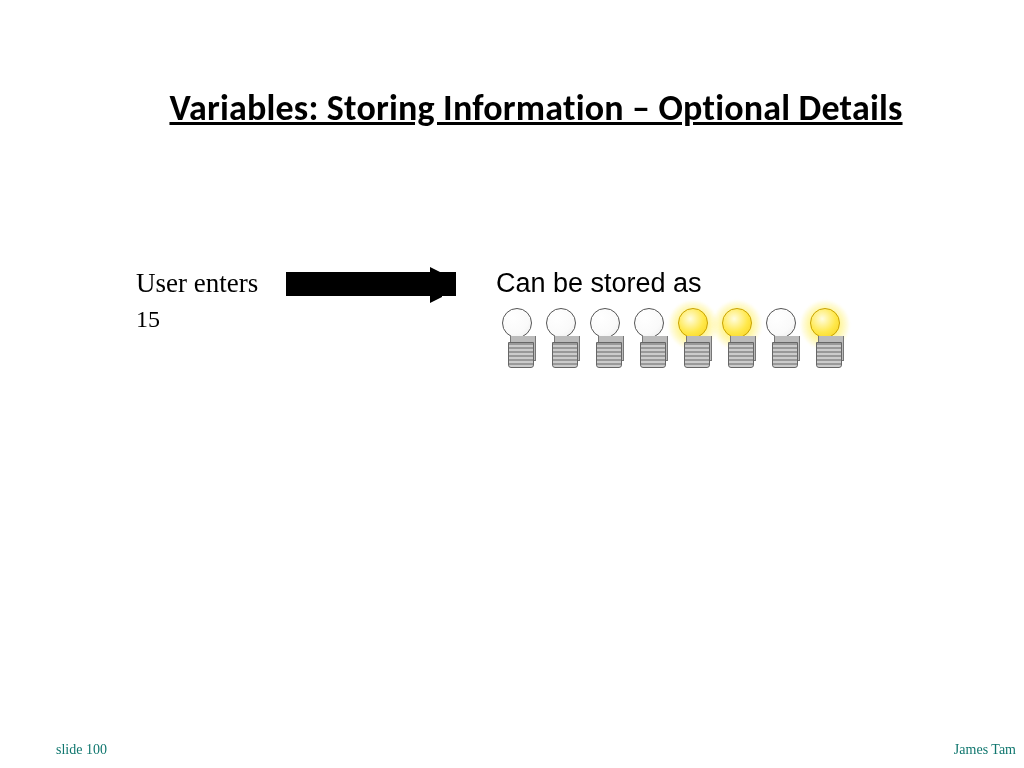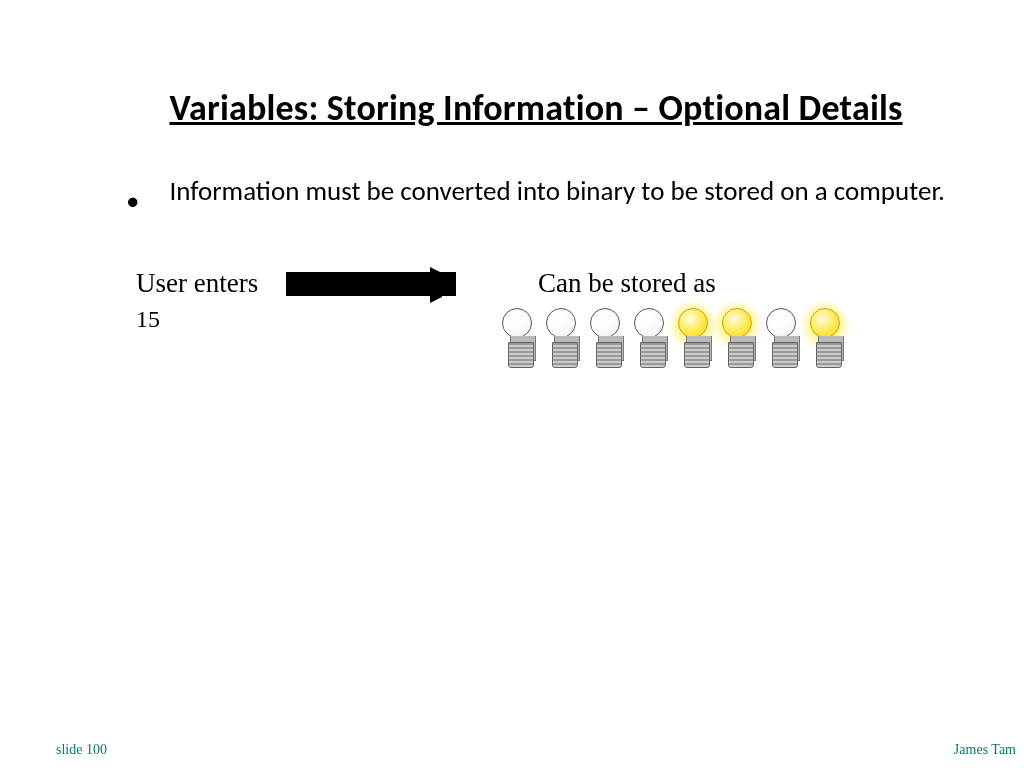--- a/index.html
+++ b/index.html
@@ -4,21 +4,21 @@
 <style>
   * { box-sizing: border-box; margin: 0; padding: 12px; }
   html, body { width: 1024px; height: 768px; background: #fff; font-family: Calibri, "Segoe UI", Arial, sans-serif; color: #000; overflow: hidden; }
   .slide { position: relative; width: 1024px; height: 768px; }
   .title { position: absolute; top: 50px; left: 0; right: 0; text-align: center; font-size: 36px; font-weight: 700; text-decoration: underline; letter-spacing: 0.2px; }
   .bullet-row { position: absolute; top: 138px; left: 78px; right: 60px; font-size: 27px; line-height: 1.25; }
   .bullet-dot { display: inline-block; vertical-align: top; margin-right: 6px; font-size: 27px; line-height: 1.1; }
   .bullet-text { display: inline; }
   .user-enters { position: absolute; top: 232px; left: 100px; font-family: "Times New Roman", Times, serif; font-size: 27px; text-align: center; }
   .user-value { position: absolute; top: 270px; left: 100px; font-family: "Times New Roman", Times, serif; font-size: 24px; }
-  .stored-as { position: absolute; top: 232px; left: 460px; font-family: Liberation Serif, serif; font-size: 27px; margin-left: 42px; }
+  .stored-as { position: absolute; top: 232px; left: 460px; font-family: Liberation Sans, sans-serif; font-size: 27px; }
   .arrow-wrap { position: absolute; top: 245px; left: 262px; width: 180px; height: 8px; }
   .arrow-line { position: absolute; top: 3px; left: 0; width: 170px; height: 1.5px; background: #000; }
   .arrow-head { position: absolute; right: 0; top: -2px; width: 0; height: 0; border-left: 12px solid #000; border-top: 6px solid transparent; border-bottom: 6px solid transparent; }
   .bulb-row { position: absolute; top: 268px; left: 460px; display: flex; gap: 2px; align-items: flex-end; }
   .bulb { position: relative; width: 42px; height: 50px; }
   .bulb .glow { position: absolute; top: -4px; left: -4px; width: 50px; height: 50px; border-radius: 50%; background: radial-gradient(circle, rgba(255,230,0,0.75) 0%, rgba(255,230,0,0.35) 45%, rgba(255,230,0,0) 72%); filter: blur(1px); display: none; }
   .bulb.on .glow { display: block; }
   .bulb .glass { position: absolute; top: 4px; left: 6px; width: 30px; height: 30px; border-radius: 50%; border: 1.5px solid #555; background: radial-gradient(circle at 35% 30%, #fff 0%, #fafafa 60%, #eaeaea 100%); }
   .bulb.on .glass { background: radial-gradient(circle at 40% 35%, #fffde0 0%, #ffe84a 55%, #f7cf1c 100%); border-color: #c9a300; }
   .bulb .neck { position: absolute; top: 32px; left: 14px; width: 14px; height: 6px; background: #bbb; border: 1px solid #777; border-top: none; }
@@ -26,23 +26,20 @@
   .footer-left { position: absolute; bottom: 22px; left: 20px; font-family: "Times New Roman", Times, serif; font-size: 14px; color: #0f766e; }
   .footer-right { position: absolute; bottom: 22px; right: 20px; font-family: "Times New Roman", Times, serif; font-size: 14px; color: #0f766e; }
 </style>
 </head>
 <body>
 
 <div class="slide">
 
   <div class="title">Variables: Storing Information – Optional Details</div>
 
-  <div class="bullet-row">
-    <span class="bullet-dot">•</span><span class="bullet-text">Information must be converted into binary to be stored on a computer.</span>
-  </div>
 
   <div class="user-enters">User enters</div>
   <div class="user-value">15</div>
 
   <div class="arrow-wrap">
     <div class="arrow-line"></div>
     <div class="arrow-head"></div>
   </div>
 
   <div class="stored-as">Can be stored as</div>

